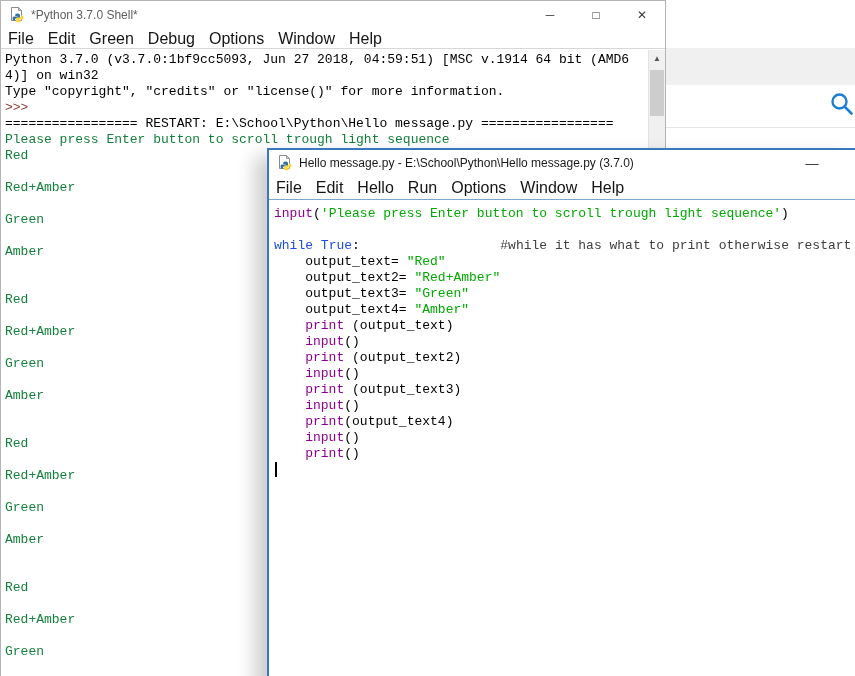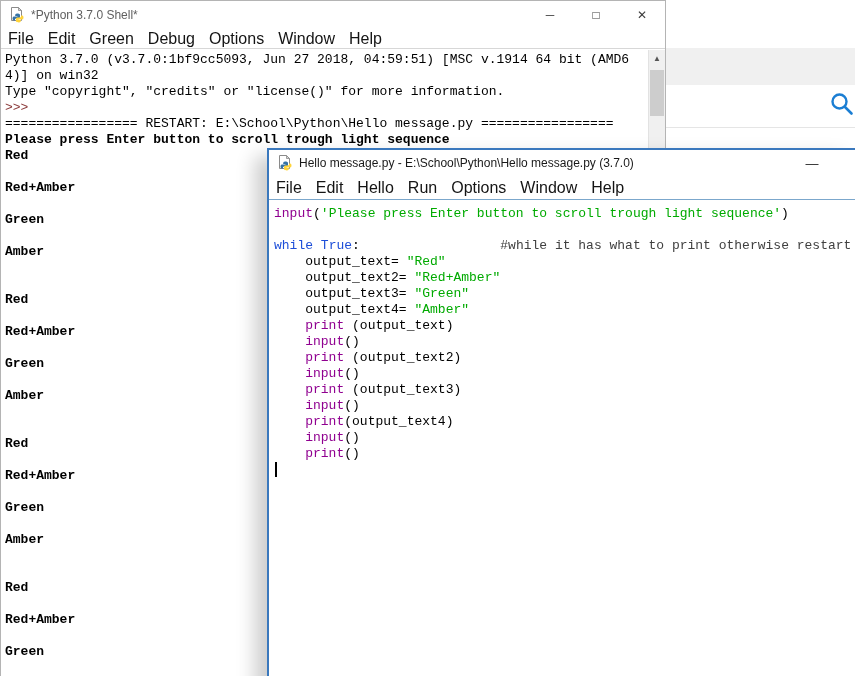--- a/index.html
+++ b/index.html
@@ -31,21 +31,21 @@
   #shell-window .titlebar { height:28px;text-align:center; }
   #shell-title { color:#5f5f5f; }
   .cap-buttons { position:absolute; right:0; top:0; height:28px; display:flex; }
   .cap-buttons span { width:46px; height:28px; display:flex; align-items:center;
                       justify-content:center; font-size:12px; color:#3c3c3c; }
   #shell-menubar { height:20px; border-bottom:1px solid #d7d7d7; }
   #shell-content { position:absolute; left:0; top:49px; right:17px; bottom:0;
                    padding:2px 0 0 4px; overflow:hidden; }
   .c-plain   { color:#000000; }
   .c-console { color:#8b3a3a; }
-  .c-stdout  { color:#000000;font-weight:bold; }
+  .c-stdout  { color:#15803d; }
   #shell-scrollbar { position:absolute; right:0; top:49px; bottom:0; width:17px;
                      background:#f0f0f0; border-left:1px solid #e2e2e2; }
   .sb-arrow { height:16px; display:flex; align-items:center; justify-content:center;
               font-size:8px; color:#555; }
   .sb-thumb { position:absolute; left:1px; right:1px; top:20px; height:46px; background:#cdcdcd; }
 
   
   #editor-window { position:absolute; left:267px; top:148px; width:588px; height:632px; z-index:20;
                    background:#fff; border-left:2px solid #3a78bd; border-top:2px solid #3a78bd;
                    box-shadow:-12px 8px 18px rgba(0,0,0,0.20); }

